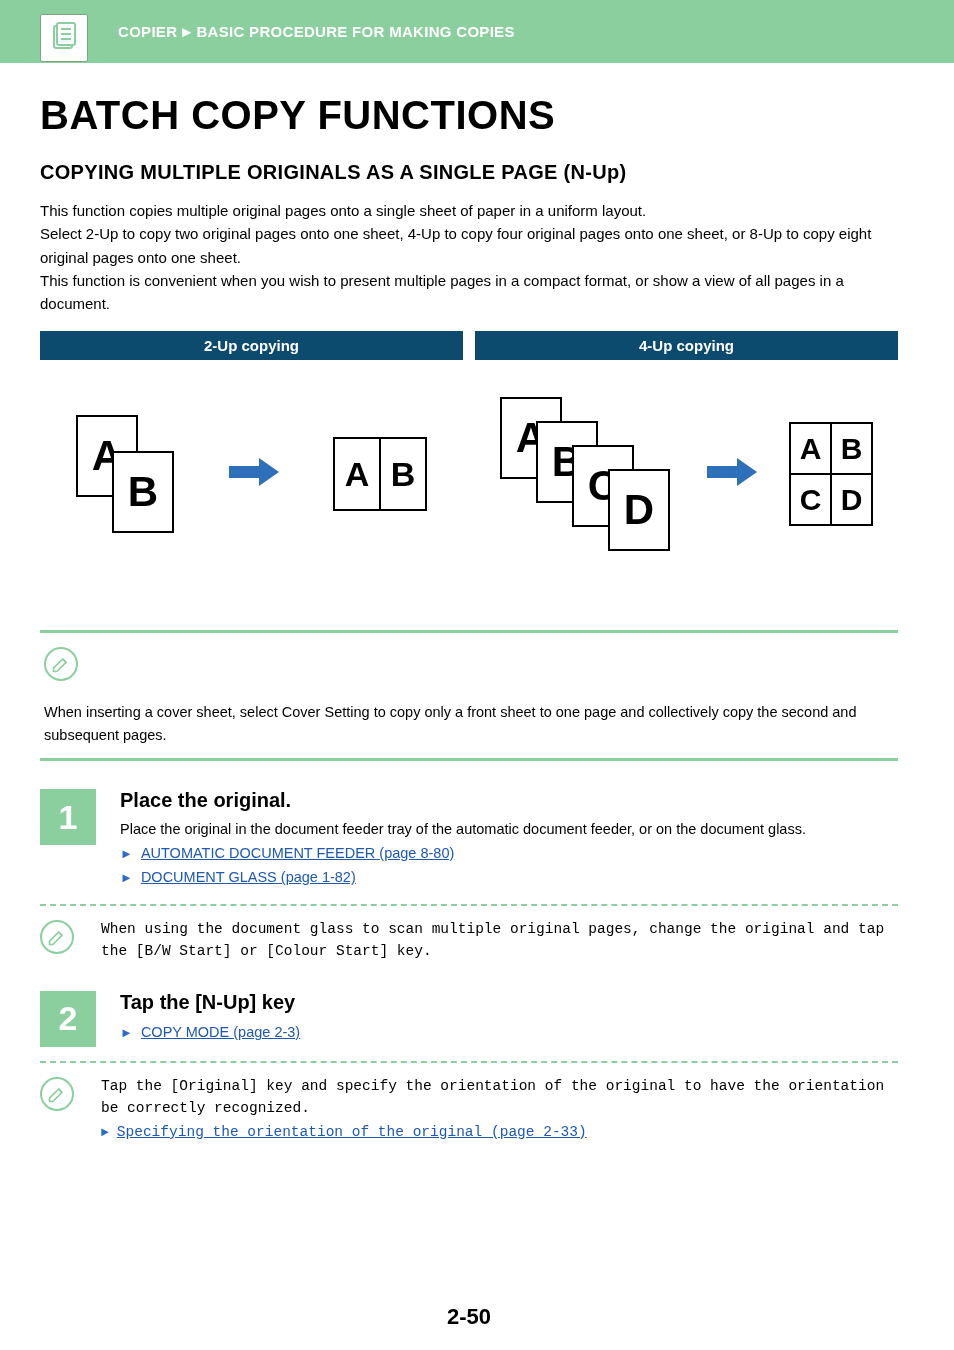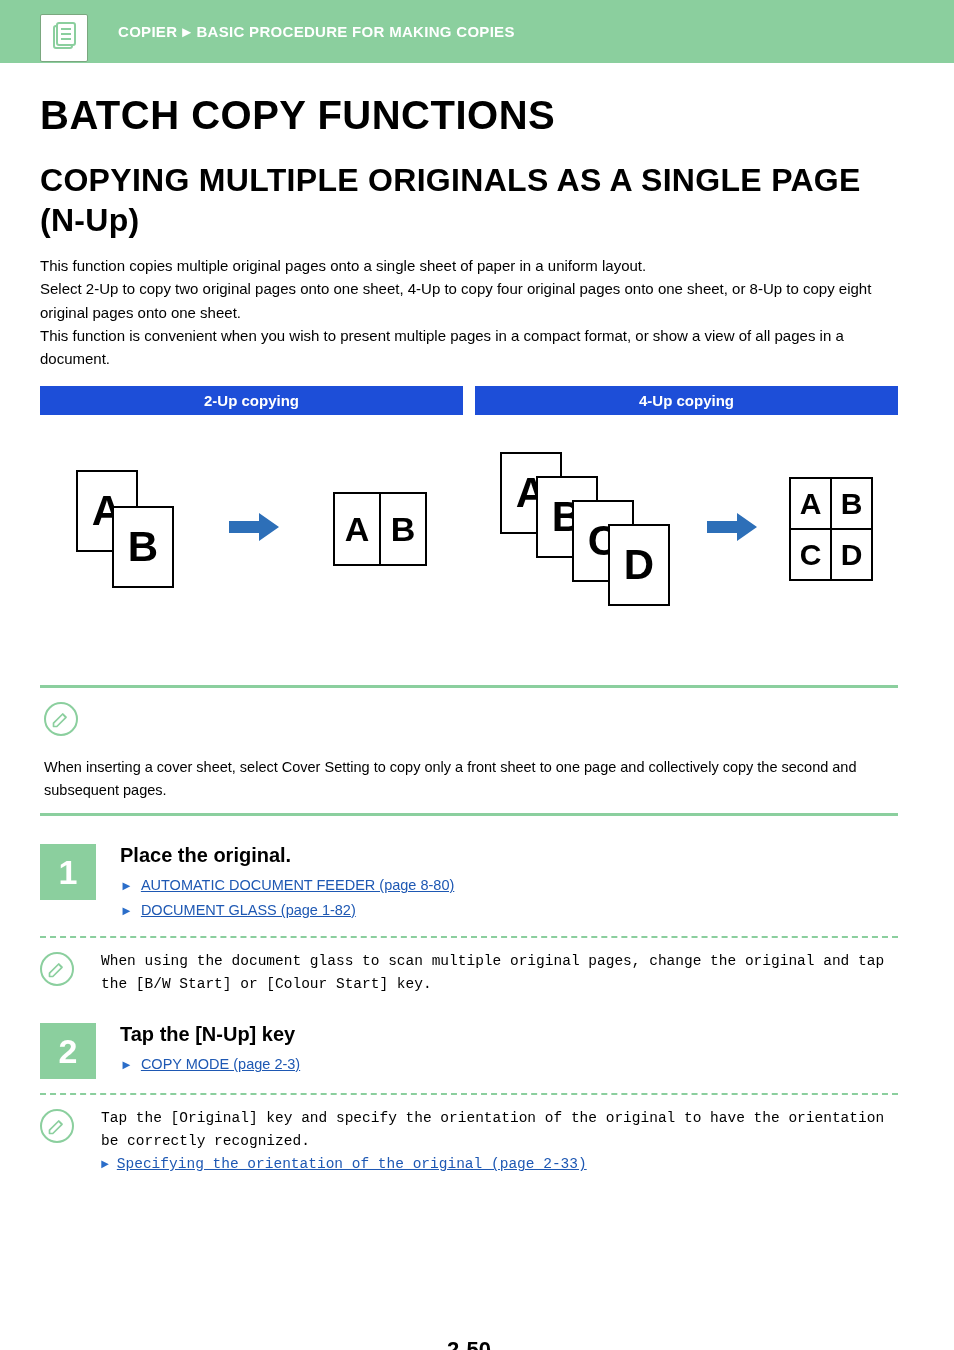--- a/index.html
+++ b/index.html
@@ -4,25 +4,25 @@
   <style>
     * { box-sizing: border-box; margin: 0; padding: 0; }
     body { font-family: Arial, Helvetica, sans-serif; width: 954px; background: #fff; color: #000; }
     .header-band { background: #8bcf9e; height: 63px; display: flex; align-items: center; padding-left: 40px; position: relative; }
     .header-left-icon { position: absolute; left: 40px; top: 14px; width: 48px; height: 48px; border: 1px solid #7aa77f; background: #fff; border-radius: 2px; display:flex; align-items:center; justify-content:center;}
     .header-left-icon svg { width: 32px; height: 32px; }
     .breadcrumb { margin-left: 78px; color: #fff; font-weight: bold; font-size: 15px; letter-spacing: .3px; }
     .breadcrumb .arrow { margin: 0 2px; }
     .content { padding: 30px 56px 40px 40px; }
     h1 { font-size: 40px; font-weight: bold; letter-spacing: .5px; margin-bottom: 22px; }
-    h2 { font-size: 32px; font-weight: bold; letter-spacing: .3px; margin-bottom: 14px; line-height: 1.25; }
+    h2 { font-size: 20px; font-weight: bold; letter-spacing: .3px; margin-bottom: 14px; line-height: 1.25; }
     .intro p { font-size: 15px; line-height: 1.55; margin-bottom: 0; }
     .diagram-wrap { display: flex; gap: 12px; margin-top: 16px; margin-bottom: 42px; }
     .diagram-col { flex: 1; }
-    .diag-header { background: #1d4ed8; color: #fff; font-weight: bold; text-align: center; padding: 6px 0; font-size: 15px; }
+    .diag-header { background: #0c4a6e; color: #fff; font-weight: bold; text-align: center; padding: 6px 0; font-size: 15px; }
     .diag-body { border-top: none; height: 228px; position: relative; display:flex; align-items:center; justify-content:center; padding: 14px 10px; }
     
     .cascade { position: relative; display:inline-block; }
     .page { position: absolute; width: 62px; height: 82px; border: 2.2px solid #000; background: #fff; display:flex; align-items:center; justify-content:center; font-size: 42px; font-weight: bold; }
     .cascade2 { width: 100px; height: 118px; }
     .cascade2 .p0 { left:0; top:0; }
     .cascade2 .p1 { left:36px; top:36px; }
     .cascade4 { width: 176px; height: 154px; }
     .cascade4 .p0 { left:0; top:0; }
     .cascade4 .p1 { left:36px; top:24px; }
@@ -143,20 +143,21 @@
           <path d="M14 6 L18 10" stroke="#8bcf9e" stroke-width="2"></path>
         </svg>
     </div>
     <div class="info-text">When inserting a cover sheet, select Cover Setting to copy only a front sheet to one page and collectively copy the second and subsequent pages.</div>
   </div>
 
   <div class="step">
     <div class="step-num">1</div>
     <div class="step-body">
       <div class="step-title">Place the original.</div>
+      <div class="step-desc">Place the original in the document feeder tray of the automatic document feeder, or on the document glass.</div>
       <div class="link-bullet">
         <span class="tri">►</span>
         <a href="#">AUTOMATIC DOCUMENT FEEDER (page 8-80)</a>
       </div>
       <div class="link-bullet">
         <span class="tri">►</span>
         <a href="#">DOCUMENT GLASS (page 1-82)</a>
       </div>
     </div>
   </div>

